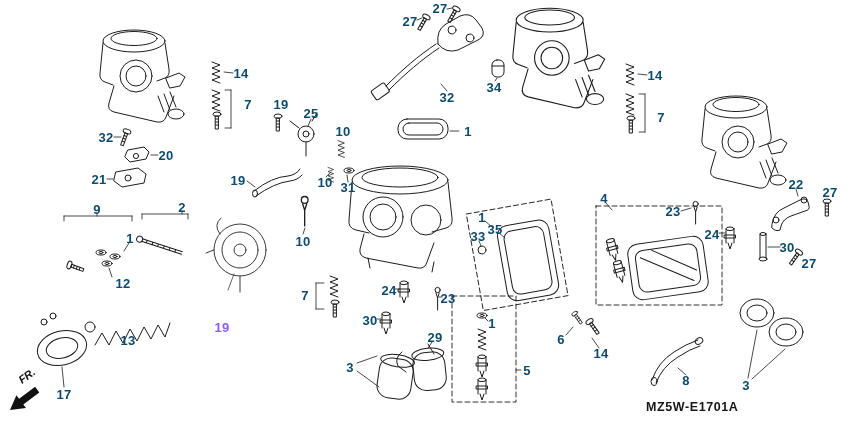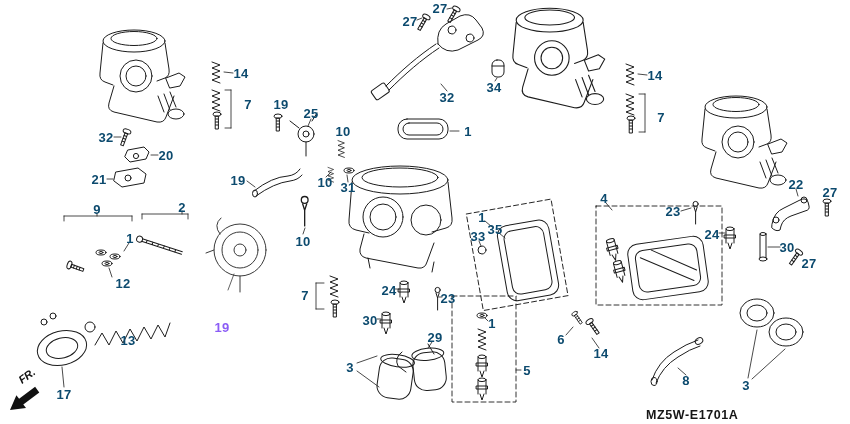--- a/index.html
+++ b/index.html
@@ -4,21 +4,21 @@
 <style>
   html,body{margin:0;padding:0;background:#ffffff;}
   .canvas{position:relative;width:850px;height:424px;background:#fff;
           font-family:"Liberation Sans",sans-serif;overflow:hidden;}
   .art{position:absolute;left:0;top:0;width:850px;height:424px;}
   .callout{position:absolute;transform:translate(-50%,-50%);
            font-size:13px;font-weight:700;color:#0c4a6e;line-height:1;
            letter-spacing:.2px;}
   .muted{color:#8b5cf6;margin-top:32px;}
   .code{position:absolute;left:646px;top:400px;font-size:12.5px;font-weight:700;
-        letter-spacing:.6px;color:#161616;margin-top:8px;}
+        letter-spacing:.6px;color:#161616;}
   .fr{position:absolute;left:16px;top:376px;font-size:11px;font-weight:700;
       font-style:italic;color:#111;transform:rotate(-36deg);transform-origin:left top;}
 </style>
 </head>
 <body>
 
 <div class="canvas">
 
   <div class="art">
   <svg width="850" height="424" viewBox="0 0 850 424">

